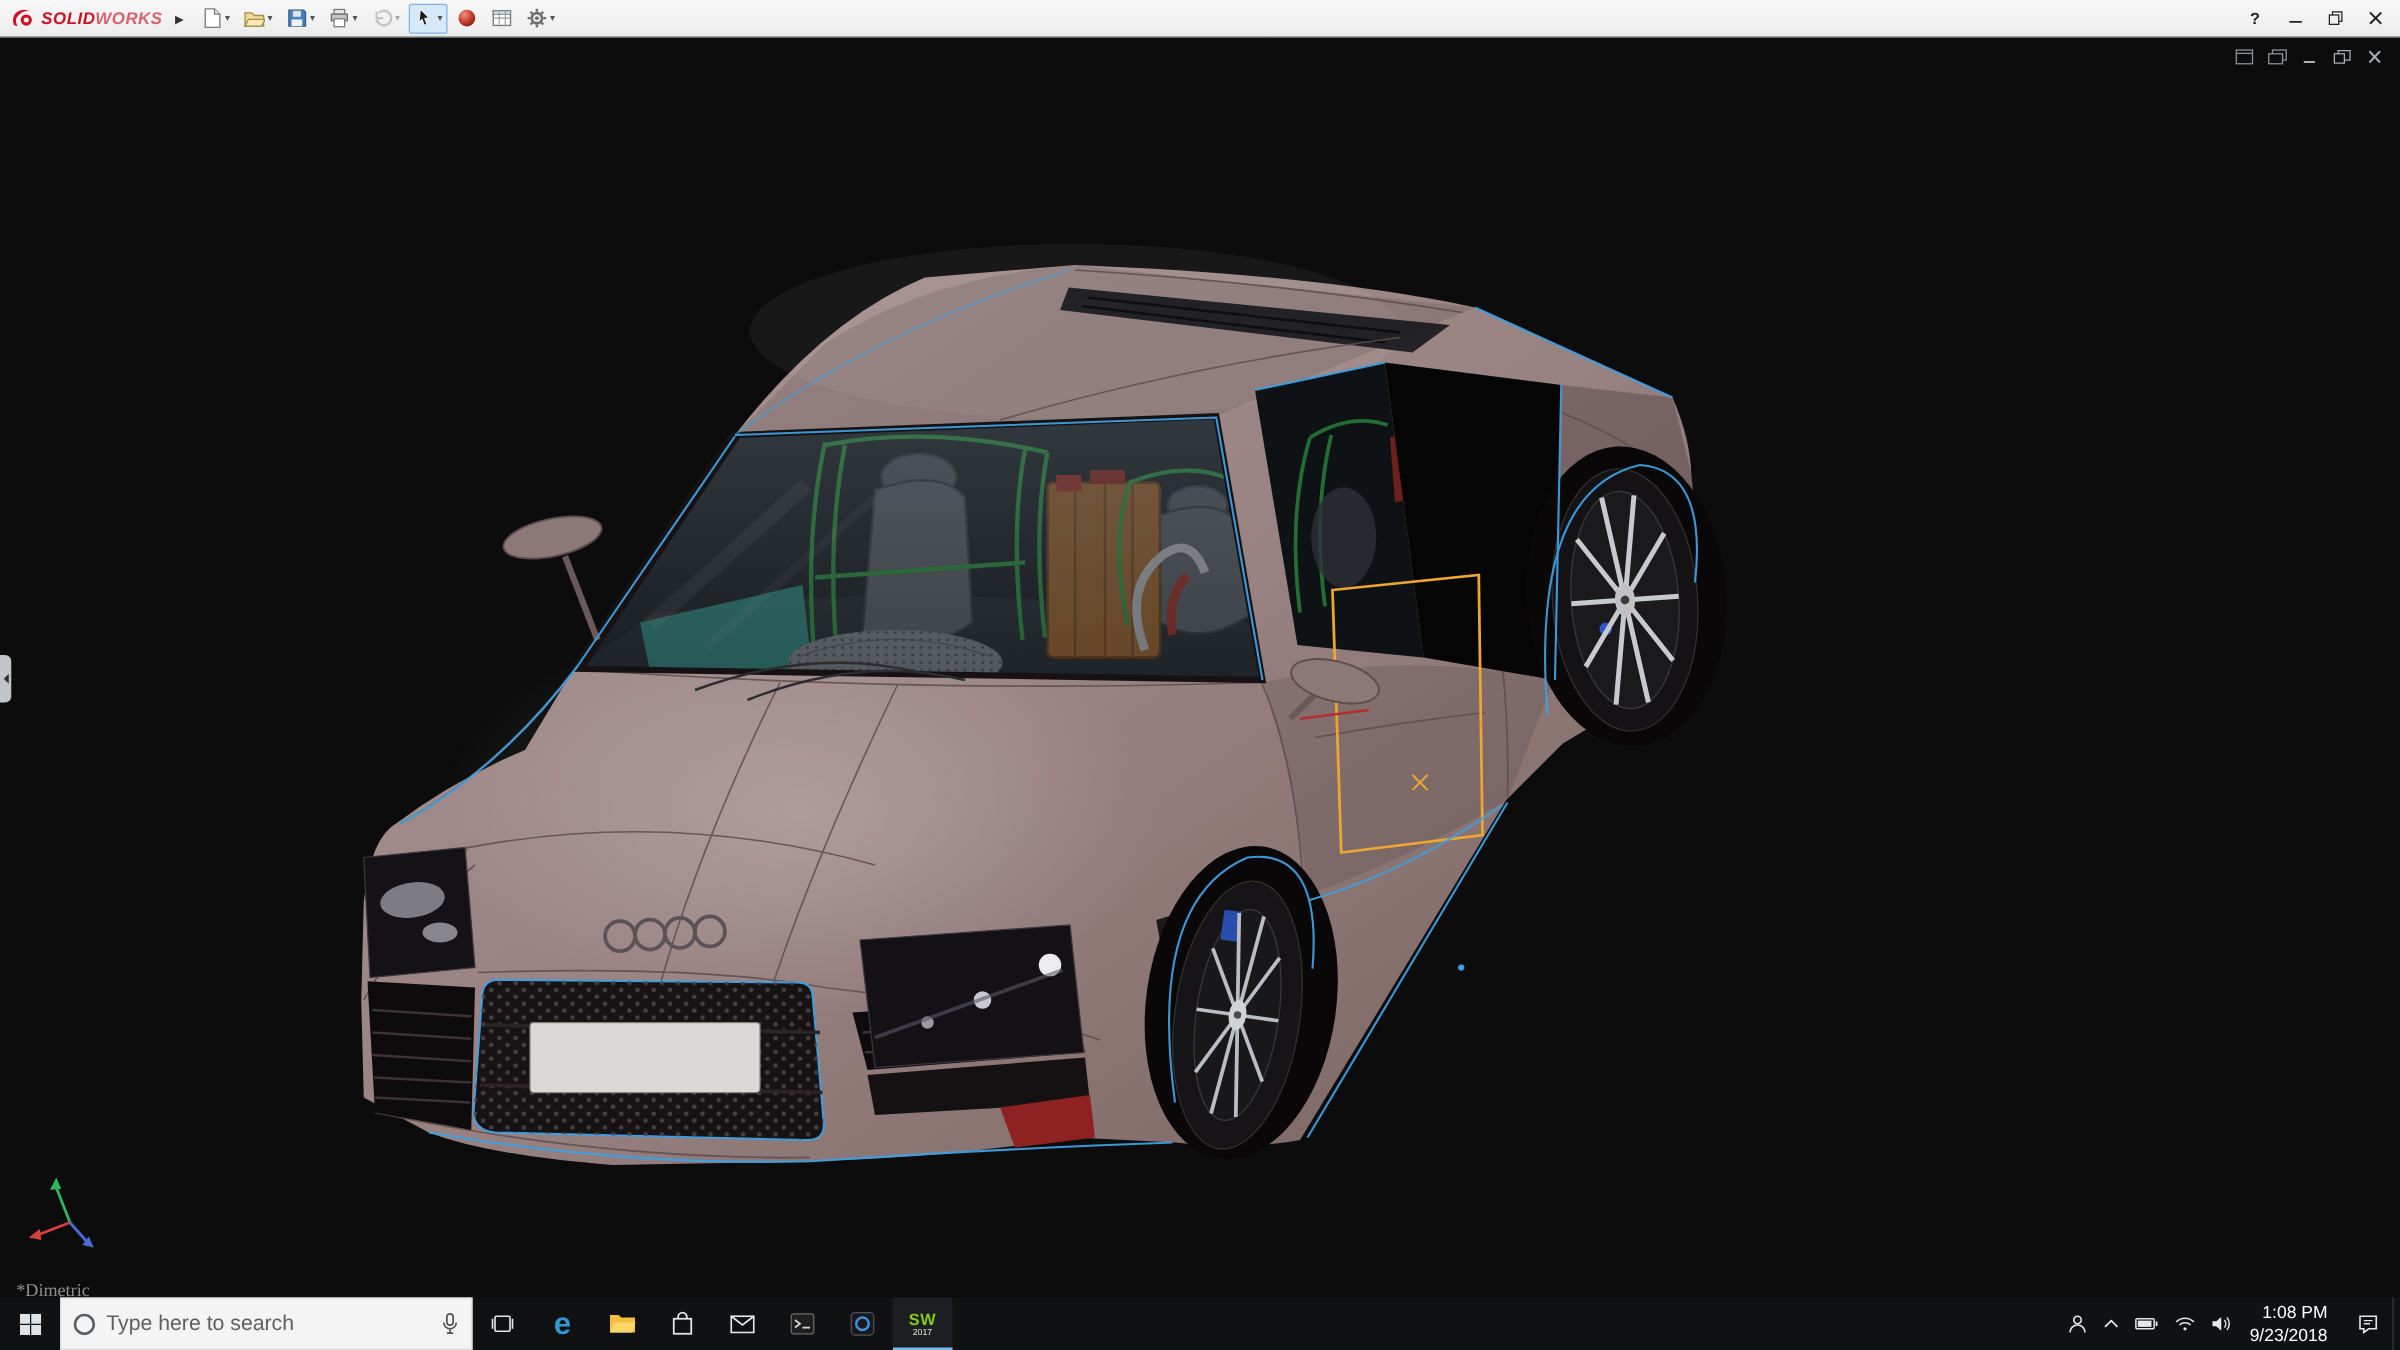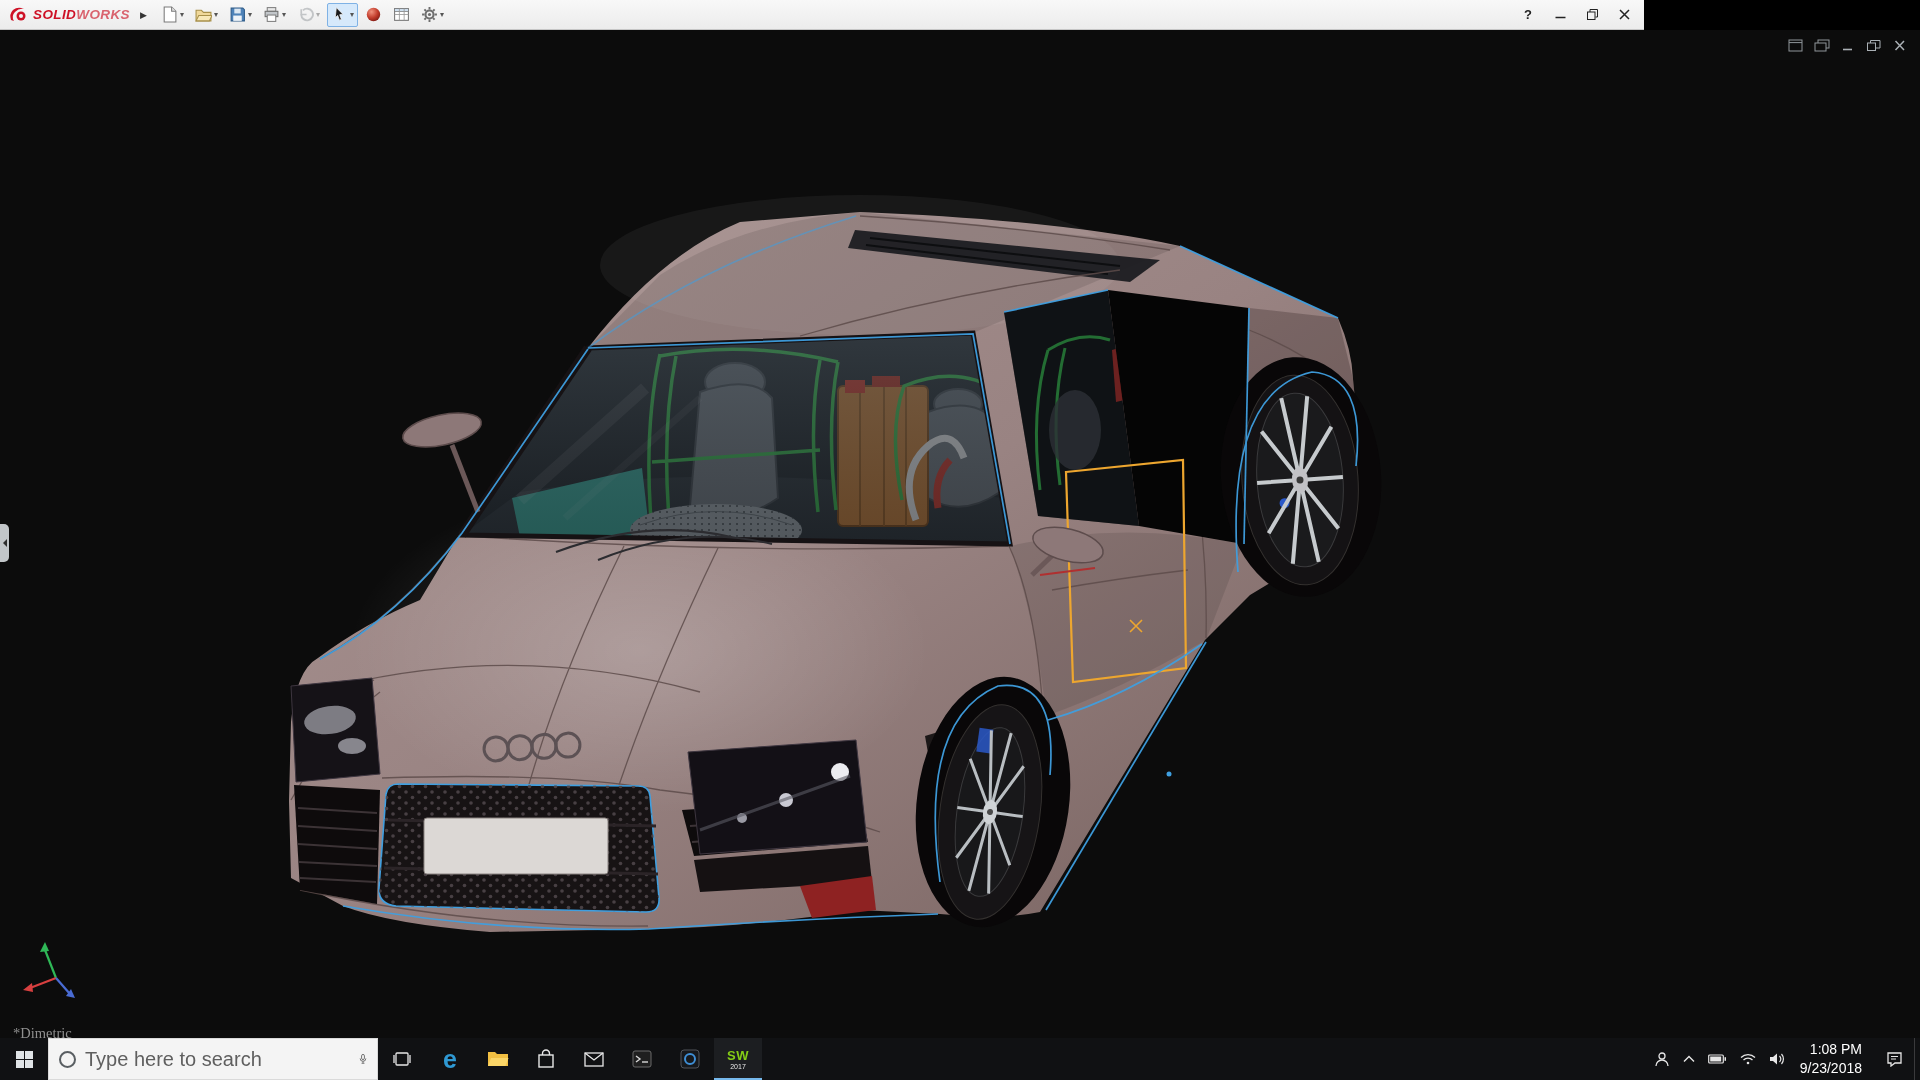--- a/index.html
+++ b/index.html
@@ -1,19 +1,19 @@
 <!DOCTYPE html>
 <html><head>
 <meta charset="utf-8">
 <style>
   *{margin:0;padding:0;box-sizing:border-box}
   html,body{width:1920px;height:1080px;background:#000;font-family:"Liberation Sans",sans-serif;overflow:hidden;position:relative}
 
   
-  #titlebar{position:absolute;top:0;left:0;width:1644px;height:30px;background:linear-gradient(#f8f8f8,#ececec);border-bottom:1px solid #c6c6c6;display:flex;align-items:center;padding:0 4px;z-index:10}
+  #titlebar{position:absolute;top:0;left:0;width:1920px;height:30px;background:linear-gradient(#f8f8f8,#ececec);border-bottom:1px solid #c6c6c6;display:flex;align-items:center;padding:0 4px;z-index:10}
   .logo{display:flex;align-items:center;gap:5px;padding:0 6px 0 4px}
   .brand{font-size:13.5px;font-weight:bold;letter-spacing:.4px;color:#ce1126;font-style:italic}
   .brand .works{color:#d9636e}
   .flyout{font-size:9px;color:#333;margin:0 10px 0 4px}
   .tools{display:flex;align-items:center;gap:3px}
   .tool{display:flex;align-items:center;height:24px;padding:0 3px;border:1px solid transparent;border-radius:2px}
   .tool.active{background:#d6e9fb;border-color:#7fb2e5}
   .tool.disabled{opacity:.45}
   .caret{font-size:8px;color:#555;margin-left:2px}
   .tb-title{position:absolute;left:700px;width:920px;text-align:center;font-size:12.5px;color:#111;pointer-events:none}
@@ -28,21 +28,21 @@
   .left-tab{position:absolute;left:0;top:494px;width:9px;height:38px;background:#c2c6c9;border-radius:0 5px 5px 0;display:flex;align-items:center;justify-content:center;z-index:3}
   .left-tab::before{content:"";border:4px solid transparent;border-right-color:#2e2e2e;margin-left:-3px}
   .view-label{position:absolute;left:13px;bottom:-4px;font-family:"Liberation Serif",serif;font-size:14.5px;color:#8f8f8f;z-index:3}
   .triad{position:absolute;left:18px;bottom:28px;z-index:3}
 
   
   #taskbar{position:absolute;left:0;bottom:0;width:1920px;height:42px;background:#101113;display:flex;align-items:stretch;z-index:10}
   .tb-btn{width:48px;display:flex;align-items:center;justify-content:center;position:relative}
   .tb-btn.active-app{box-shadow:inset 0 -2px 0 #76b9ed;background:#1c1e21}
   .search{width:330px;background:#f4f4f4;border:1px solid #dadada;display:flex;align-items:center;padding:0 10px;gap:9px}
-  .search input{flex:1;border:none;outline:none;background:transparent;font-size:20px;color:#000000;font-family:"Liberation Sans",sans-serif}
+  .search input{flex:1;border:none;outline:none;background:transparent;font-size:17px;color:#000000;font-family:"Liberation Sans",sans-serif}
   .search input::placeholder{color:#5f5f5f}
   .cortana{width:17px;height:17px;border:2px solid #595e62;border-radius:50%;flex:none}
   .edge-glyph{font-size:25px;font-weight:bold;color:#2f99d3}
   .sw-icon{text-align:center;line-height:1}
   .sw-top{color:#84cc16;font-weight:bold;font-size:13px;letter-spacing:.5px}
   .sw-year{color:#e8e8e8;font-size:7px;margin-top:1px}
   .tray{margin-left:auto;display:flex;align-items:center;gap:13px;padding:0 10px}
   .tray-btn{display:flex;align-items:center;justify-content:center}
   .clock{text-align:right;color:#fff;font-size:14px;line-height:1.35;padding:0 2px}
   .action-btn{width:40px;height:42px;display:flex;align-items:center;justify-content:center}

